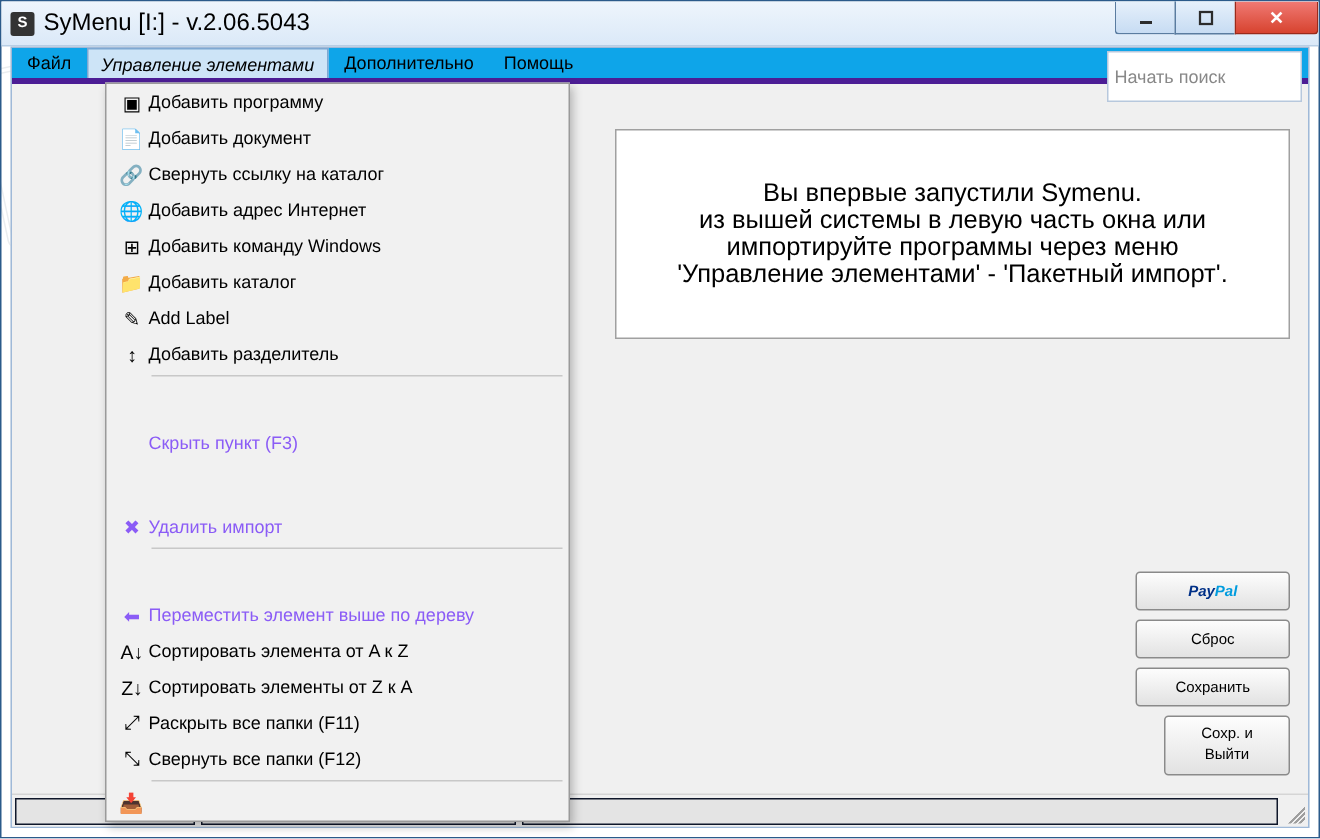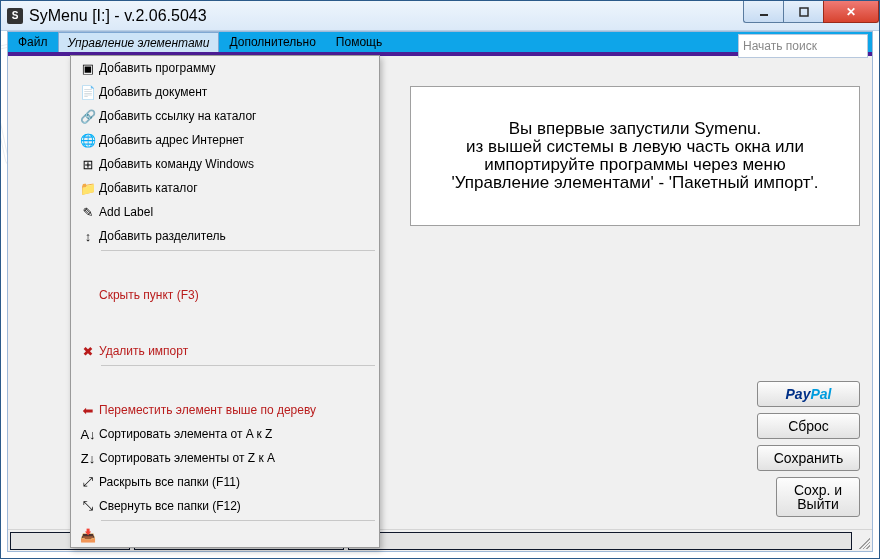--- a/index.html
+++ b/index.html
@@ -18,38 +18,38 @@
   .win-close { width:56px; background: linear-gradient(#f07a74,#d7432f); color:#fff; border-color:#9a2a1a; border-bottom-right-radius:3px;}
   .win-close span { font-weight:bold; font-size:12px; }
 
   
   .client { position:absolute; top:30px; left:6px; right:6px; bottom:6px; border:1px solid #9fb9d8; background:#f0f0f0; }
 
   
   .menubar { height:24px; background:#0ea5e9; display:flex; align-items:stretch; border-bottom:4px solid #4c1d95; position:relative;text-align:center; }
   .menubar-item { padding:4px 10px; display:flex; align-items:center; cursor:default;}
   .menubar-item.active { background:#cde4f7; border:1px solid #7fa8d2; border-bottom:none; padding:3px 9px;font-style:italic;}
-  .search-box { position:absolute; right:4px; top:2px; width:130px; height:24px; border:1px solid #b7c8dd; background:#fff; display:flex; align-items:center; padding:0 4px; color:#888; }
+  .search-box { position:absolute; right:4px; top:2px; width:130px; height:34px; border:1px solid #b7c8dd; background:#fff; display:flex; align-items:center; padding:0 4px; color:#888; }
 
   
   .content { position:absolute; top:24px; left:0; right:0; bottom:22px; }
 
   .info-panel { position:absolute; top:30px; right:12px; width:450px; height:140px; border:1px solid #a0a0a0; background:#fff; display:flex; align-items:center; justify-content:center; text-align:center; padding:10px; font-size:17px; line-height:18px; }
 
   
   .dropdown { position:absolute; top:23px; left:62px; width:310px; background:#f1f1f1; border:1px solid #9a9a9a; box-shadow:2px 3px 6px rgba(0,0,0,.25); z-index:10; }
   .dd-row { display:flex; align-items:center; height:24px; padding:0 10px 0 6px; cursor:default;}
-  .dd-row.disabled { color:#b91c1c;margin-top:32px; }
+  .dd-row.disabled { color:#8b5cf6;margin-top:32px; }
   .dd-icon { width:22px; display:flex; justify-content:center; font-size:13px; }
   .dd-label { flex:1; }
   .dd-sep { height:1px; background:#c8c8c8; margin:2px 4px 2px 30px; }
 
   
   .btn-col { position:absolute; right:12px; bottom:12px; display:flex; flex-direction:column; gap:6px; align-items:stretch; }
-  .btn { min-width:84px; height:26px; border:1px solid #8a8a8a; border-radius:3px; background:linear-gradient(#fdfdfd,#e2e2e2); display:flex; align-items:center; justify-content:center; font-size:14px; padding:12px 8px; cursor:default; }
+  .btn { min-width:84px; height:26px; border:1px solid #8a8a8a; border-radius:3px; background:linear-gradient(#fdfdfd,#e2e2e2); display:flex; align-items:center; justify-content:center; font-size:10px; padding:12px 8px; cursor:default; }
   .btn.tall { height:40px; white-space:pre-line; text-align:center; line-height:14px;margin-left:19px;}
   .paypal { font-style:italic; font-weight:bold; color:#003087; }
   .paypal .pal { color:#009cde; }
 
   
   .statusbar { position:absolute; bottom:0; left:0; right:0; height:22px; background:#f0f0f0; border-top:1px solid #d5d5d5; display:flex; align-items:center; }
   .status-seg { height:18px; border:1px solid #0f172a; background:#e4e4e4; margin:0 2px; }
   .status-seg.left { width:120px; }
   .status-seg.mid { width:210px; display:flex; align-items:center; justify-content:center; font-size:11px; color:#444;}
   .status-seg.right { flex:1; margin-right:20px; }
@@ -103,21 +103,21 @@
         <div class="dd-row">
           <div class="dd-icon">▣</div>
           <div class="dd-label">Добавить программу</div>
         </div>
         <div class="dd-row">
           <div class="dd-icon">📄</div>
           <div class="dd-label">Добавить документ</div>
         </div>
         <div class="dd-row">
           <div class="dd-icon">🔗</div>
-          <div class="dd-label">Добавить ссылку на каталог</div>
+          <div class="dd-label">Свернуть ссылку на каталог</div>
         </div>
         <div class="dd-row">
           <div class="dd-icon">🌐</div>
           <div class="dd-label">Добавить адрес Интернет</div>
         </div>
         <div class="dd-row">
           <div class="dd-icon">⊞</div>
           <div class="dd-label">Добавить команду Windows</div>
         </div>
         <div class="dd-row">

